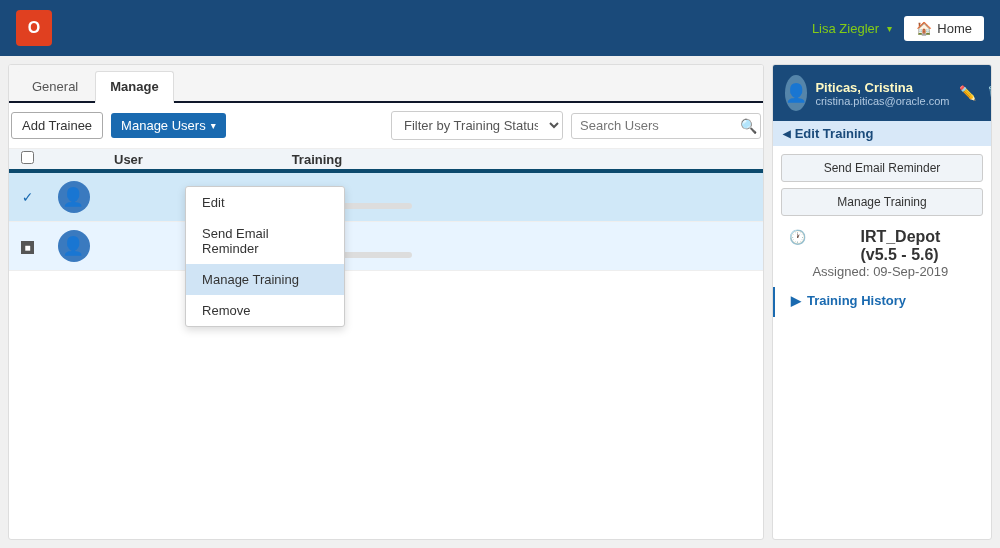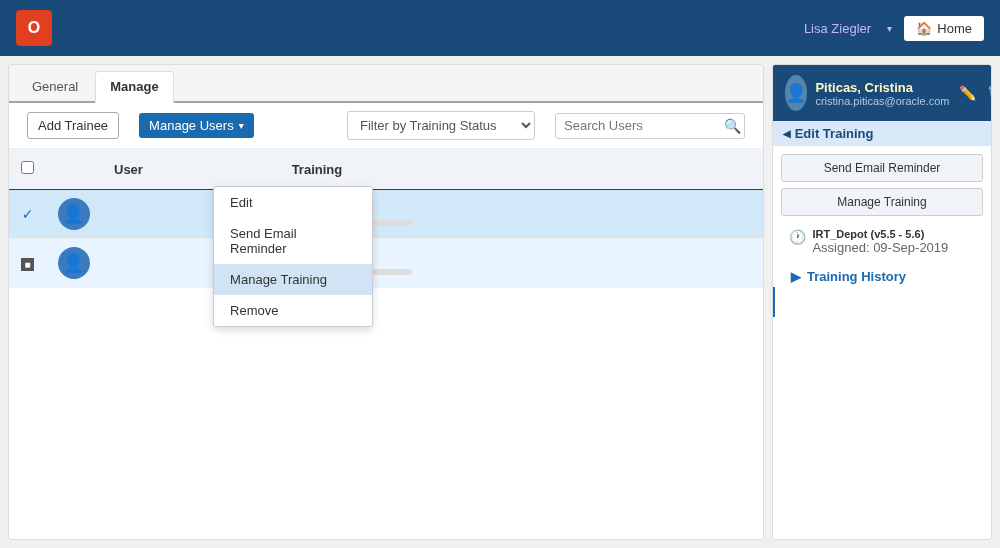--- a/index.html
+++ b/index.html
@@ -19,21 +19,21 @@
       background: #e04020;
       width: 36px; height: 36px;
       border-radius: 4px;
       display: flex; align-items: center; justify-content: center;
       color: white; font-weight: bold; font-size: 16px;
     }
     .header-title { color: white; }
     .header-title .app-name { font-size: 17px; font-weight: bold; }
     .header-title .sub-name { font-size: 12px; opacity: 0.85; }
     .header-right { display: flex; align-items: center; gap: 12px; }
-    .header-user { color: #c4b5fd; font-size: 13px; display: flex; align-items: center; gap: 16px; }
+    .header-user { color: #84cc16; font-size: 13px; display: flex; align-items: center; gap: 8px; }
     .header-user .caret { font-size: 10px; }
     .home-btn {
       background: white;
       border: none;
       border-radius: 3px;
       padding: 5px 12px;
       font-size: 13px;
       cursor: pointer;
       display: flex; align-items: center; gap: 5px;
       color: #333;
@@ -52,21 +52,21 @@
       border: 1px solid #ddd;
       margin: 8px 4px 8px 8px;
       border-radius: 3px;
       overflow: hidden;
       position: relative;
     }
 
     
     .tabs {
       display: flex;
-      border-bottom: 2px solid #a3a3a3;
+      border-bottom: 2px solid #0f172a;
       background: #f5f5f5;
       padding: 0 8px;
       padding-top: 6px;
     }
     .tab {
       padding: 7px 14px;
       cursor: pointer;
       font-size: 13px;
       color: #555;
       border: 1px solid transparent;
@@ -81,22 +81,22 @@
       color: #333;
       font-weight: bold;
       margin-bottom: -2px;
       border-bottom: 2px solid white;
     }
 
     
     .toolbar {
       display: flex;
       align-items: center;
-      padding: 8px 18px;
-      gap: 20px;
+      padding: 8px 2px;
+      gap: 8px;
       border-bottom: 1px solid #eee;
     }
     .btn-add-trainee {
       background: white;
       border: 1px solid #aaa;
       border-radius: 3px;
       padding: 5px 10px;
       font-size: 13px;
       cursor: pointer;
       color: #333;
@@ -116,21 +116,21 @@
     .btn-manage-users .dropdown-arrow { font-size: 10px; }
 
     .filter-select {
       margin-left: auto;
       border: 1px solid #ccc;
       border-radius: 3px;
       padding: 5px 8px;
       font-size: 13px;
       color: #555;
       background: white;
-      width: 188px;
+      width: 172px;
     }
     .search-box {
       display: flex;
       align-items: center;
       border: 1px solid #ccc;
       border-radius: 3px;
       padding: 4px 8px;
       background: white;
       width: 190px;
     }
@@ -158,26 +158,26 @@
       font-size: 13px;
       color: #333;
     }
     .dropdown-item.highlighted { background: #d0e4f5; }
 
     
     .table-container { overflow-x: auto; }
     table { width: 100%; border-collapse: collapse; }
     thead tr { background: #f0f4f8; }
     th {
-      padding: 12px 12px;
+      padding: 2px 12px;
       text-align: left;
       font-size: 13px;
       font-weight: bold;
       color: #333;
-      border-bottom: 1px solid #0c4a6e;
+      border-bottom: 4px solid #0c4a6e;
     }
     td {
       padding: 8px 12px;
       border-bottom: 1px solid #eee;
       font-size: 13px;
       vertical-align: middle;
     }
     .checkbox-cell { width: 30px; text-align: center; }
     .avatar-cell { width: 40px; }
     .row-selected { background: #d0e8f8; }
@@ -263,21 +263,21 @@
 
     .training-item {
       display: flex;
       align-items: flex-start;
       gap: 6px;
       padding: 6px 8px;
       font-size: 12px;
     }
     .clock-icon { color: #888; font-size: 14px; margin-top: 1px; }
     .training-item-info { }
-    .training-item-name { color: #333; font-weight: bold; font-size: 11px; }
+    .training-item-name { color: #333; font-weight: bold; font-size: 16px; margin-left: 48px; }
     .training-item-date { color: #666; font-size: 13px; }
 
     .training-history {
       display: flex;
       align-items: center;
       gap: 6px;
       padding: 8px 10px;
       cursor: pointer;
       color: #1a6ab0;
       font-size: 13px;

